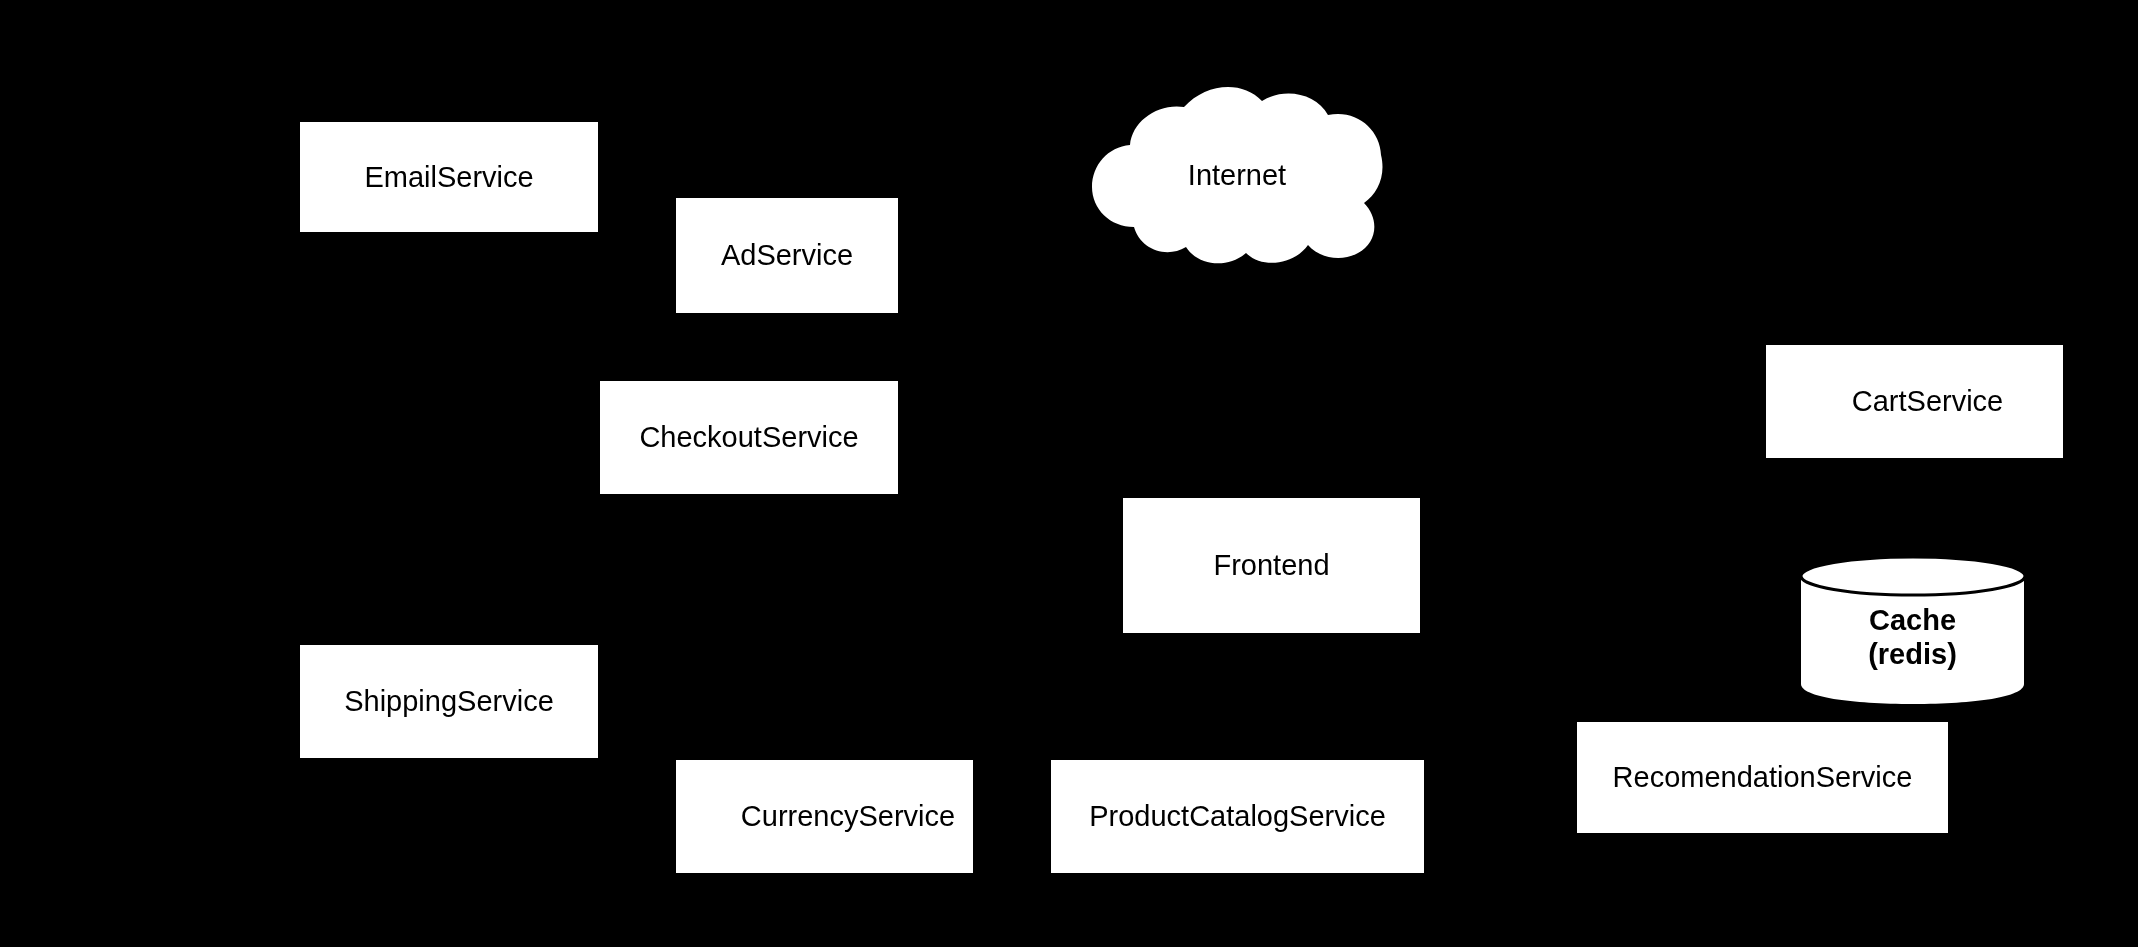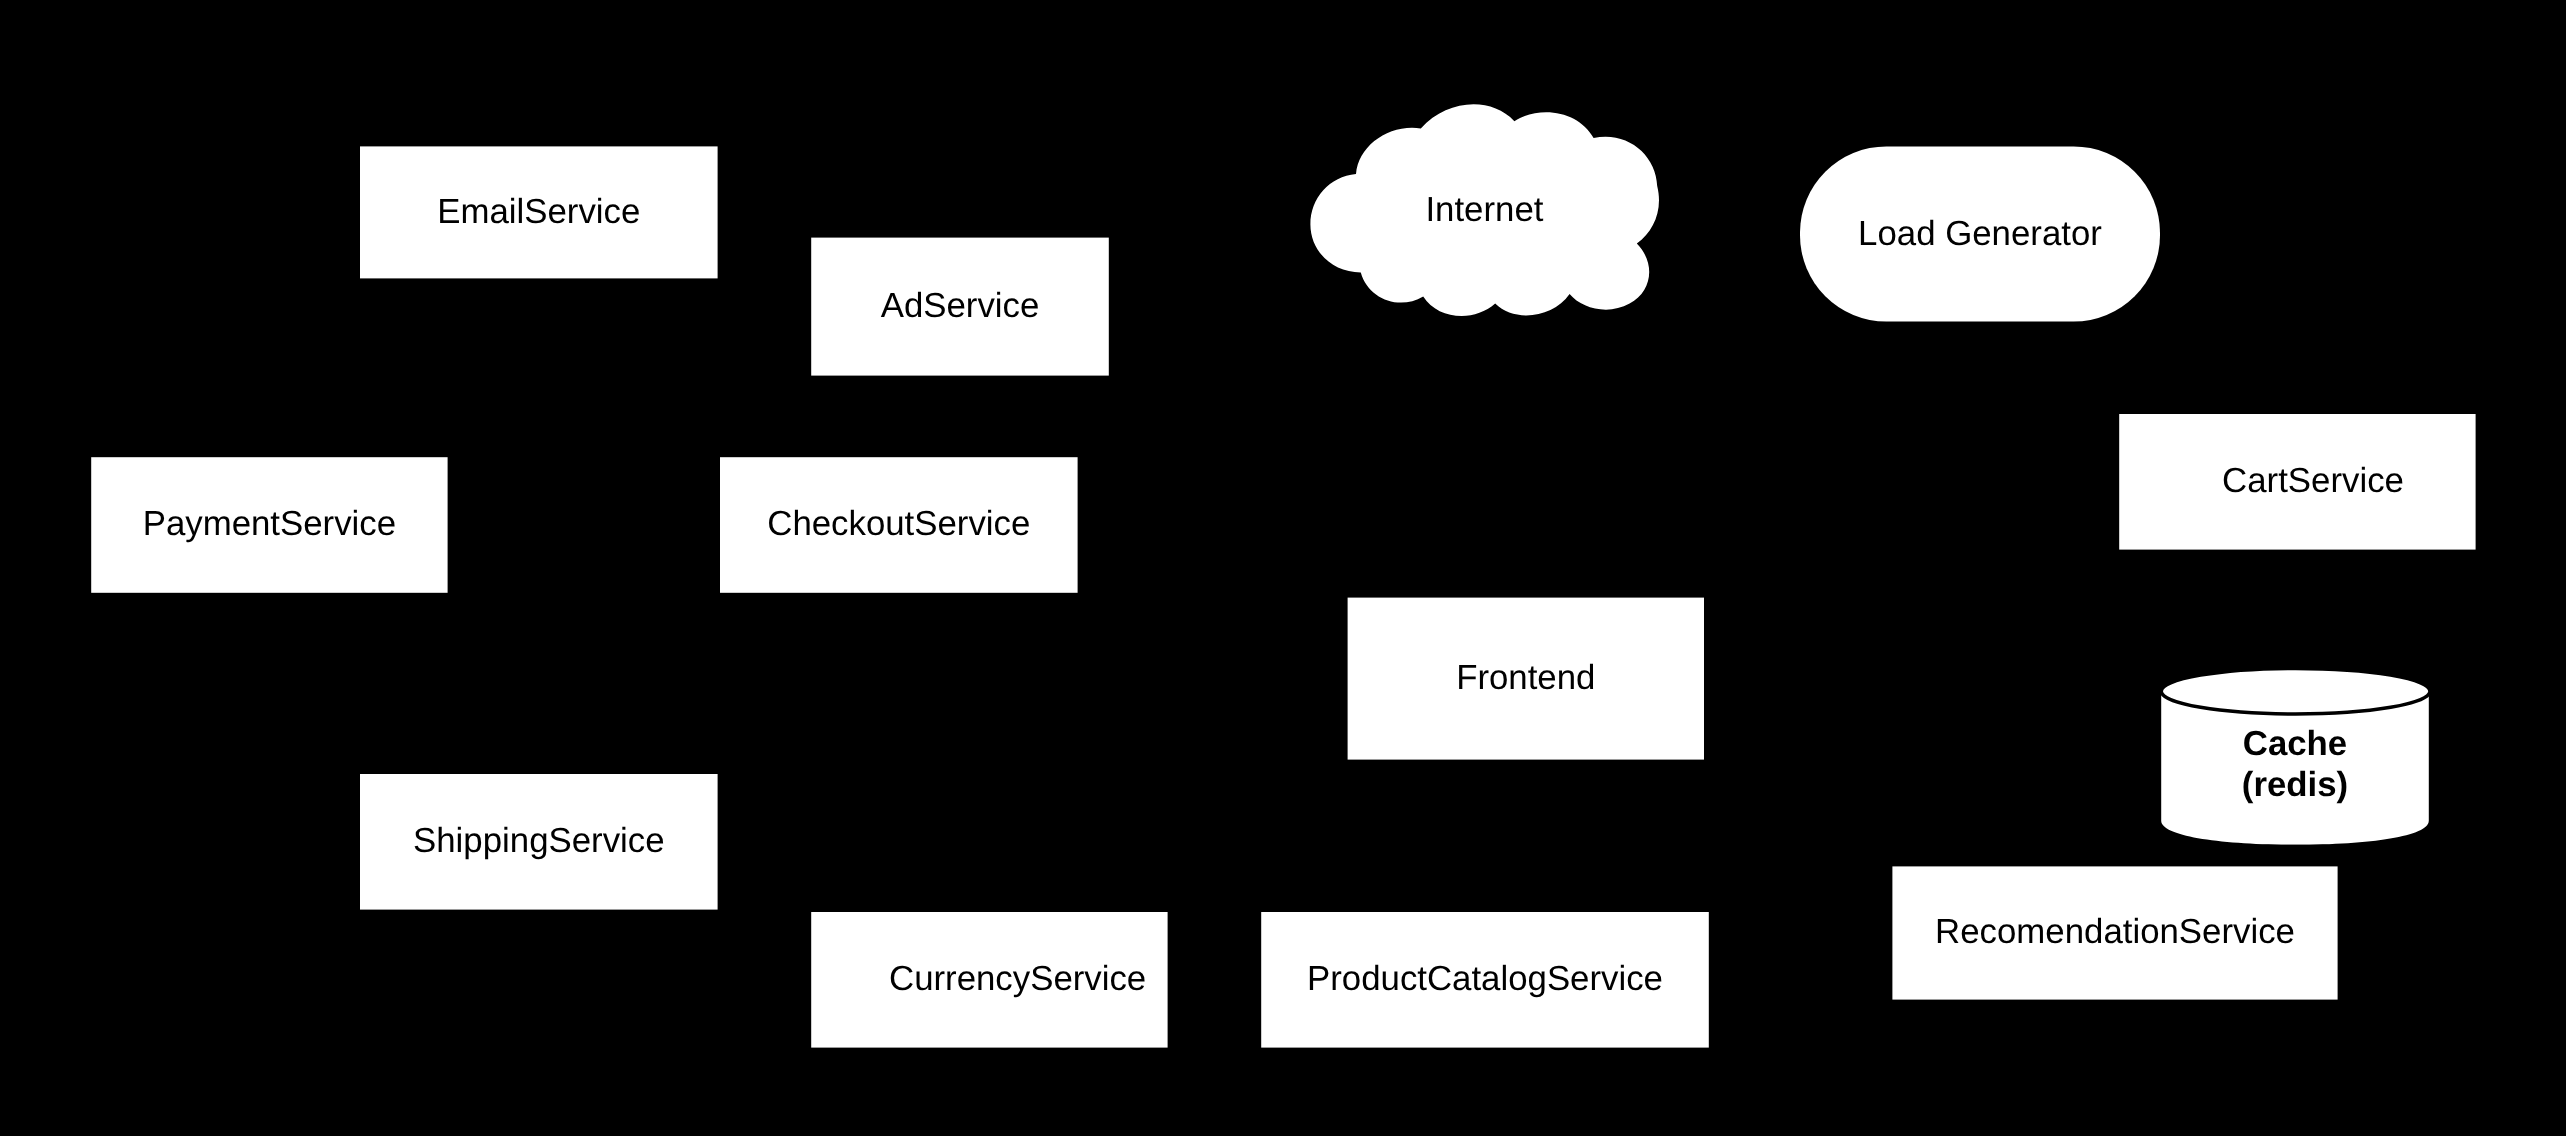--- a/index.html
+++ b/index.html
@@ -70,37 +70,31 @@
     margin-top: 14px;
   }
 </style>
 </head>
 <body>
 
 <div id="canvas">
     <div class="node rect" style="left: 300px; top: 122px; width: 298px; height: 110px; font-size: 29px;">
       <span class="label">EmailService</span>
     </div>
-    <div class="node rect" style="left: 676px; top: 198px; width: 248px; height: 115px; font-size: 29px;">
+    <div class="node rect" style="left: 676px; top: 198px; width: 222px; height: 115px; font-size: 29px;">
       <span class="label">AdService</span>
     </div>
     <div class="node cloud" style="left: 1088px; top: 85px; width: 298px; height: 180px; font-size: 29px; text-align: right;">
       <svg viewBox="0 0 298 180" preserveAspectRatio="none" aria-hidden="true">
         <path fill="#ffffff" d="M 96 22 C 118 -2 154 -5 174 16 C 196 2 228 8 240 30 C 268 24 292 44 293 70 C 298 90 290 108 276 118 C 292 134 289 158 270 168 C 252 178 230 172 220 160 C 206 180 174 184 158 168 C 140 184 110 181 98 162 C 78 174 52 164 46 142 C 22 142 4 124 4 102 C 4 80 20 62 42 60 C 44 36 70 18 96 22 Z"></path>
       </svg>
       <span class="label">Internet</span>
     </div>
-    <div class="node pill" style="left: 1500px; top: 122px; width: 300px; height: 146px; font-size: 29px;">
-      <span class="label">Load Generator</span>
-    </div>
     <div class="node rect" style="left: 1766px; top: 345px; width: 297px; height: 113px; font-size: 29px; padding-left: 26px;">
       <span class="label">CartService</span>
-    </div>
-    <div class="node rect" style="left: 76px; top: 381px; width: 297px; height: 113px; font-size: 29px;">
-      <span class="label">PaymentService</span>
     </div>
     <div class="node rect" style="left: 600px; top: 381px; width: 298px; height: 113px; font-size: 29px; align-items: center;">
       <span class="label">CheckoutService</span>
     </div>
     <div class="node rect" style="left: 1123px; top: 498px; width: 297px; height: 135px; font-size: 29px;">
       <span class="label">Frontend</span>
     </div>
     <div class="node cylinder" style="left: 1800px; top: 556px; width: 225px; height: 148px; font-size: 29px;">
       <svg viewBox="0 0 225 148" preserveAspectRatio="none" aria-hidden="true">
         <path fill="#ffffff" d="M 1 20 L 1 128 C 1 141 51 148 113 148 C 175 148 224 141 224 128 L 224 20 Z"></path>

